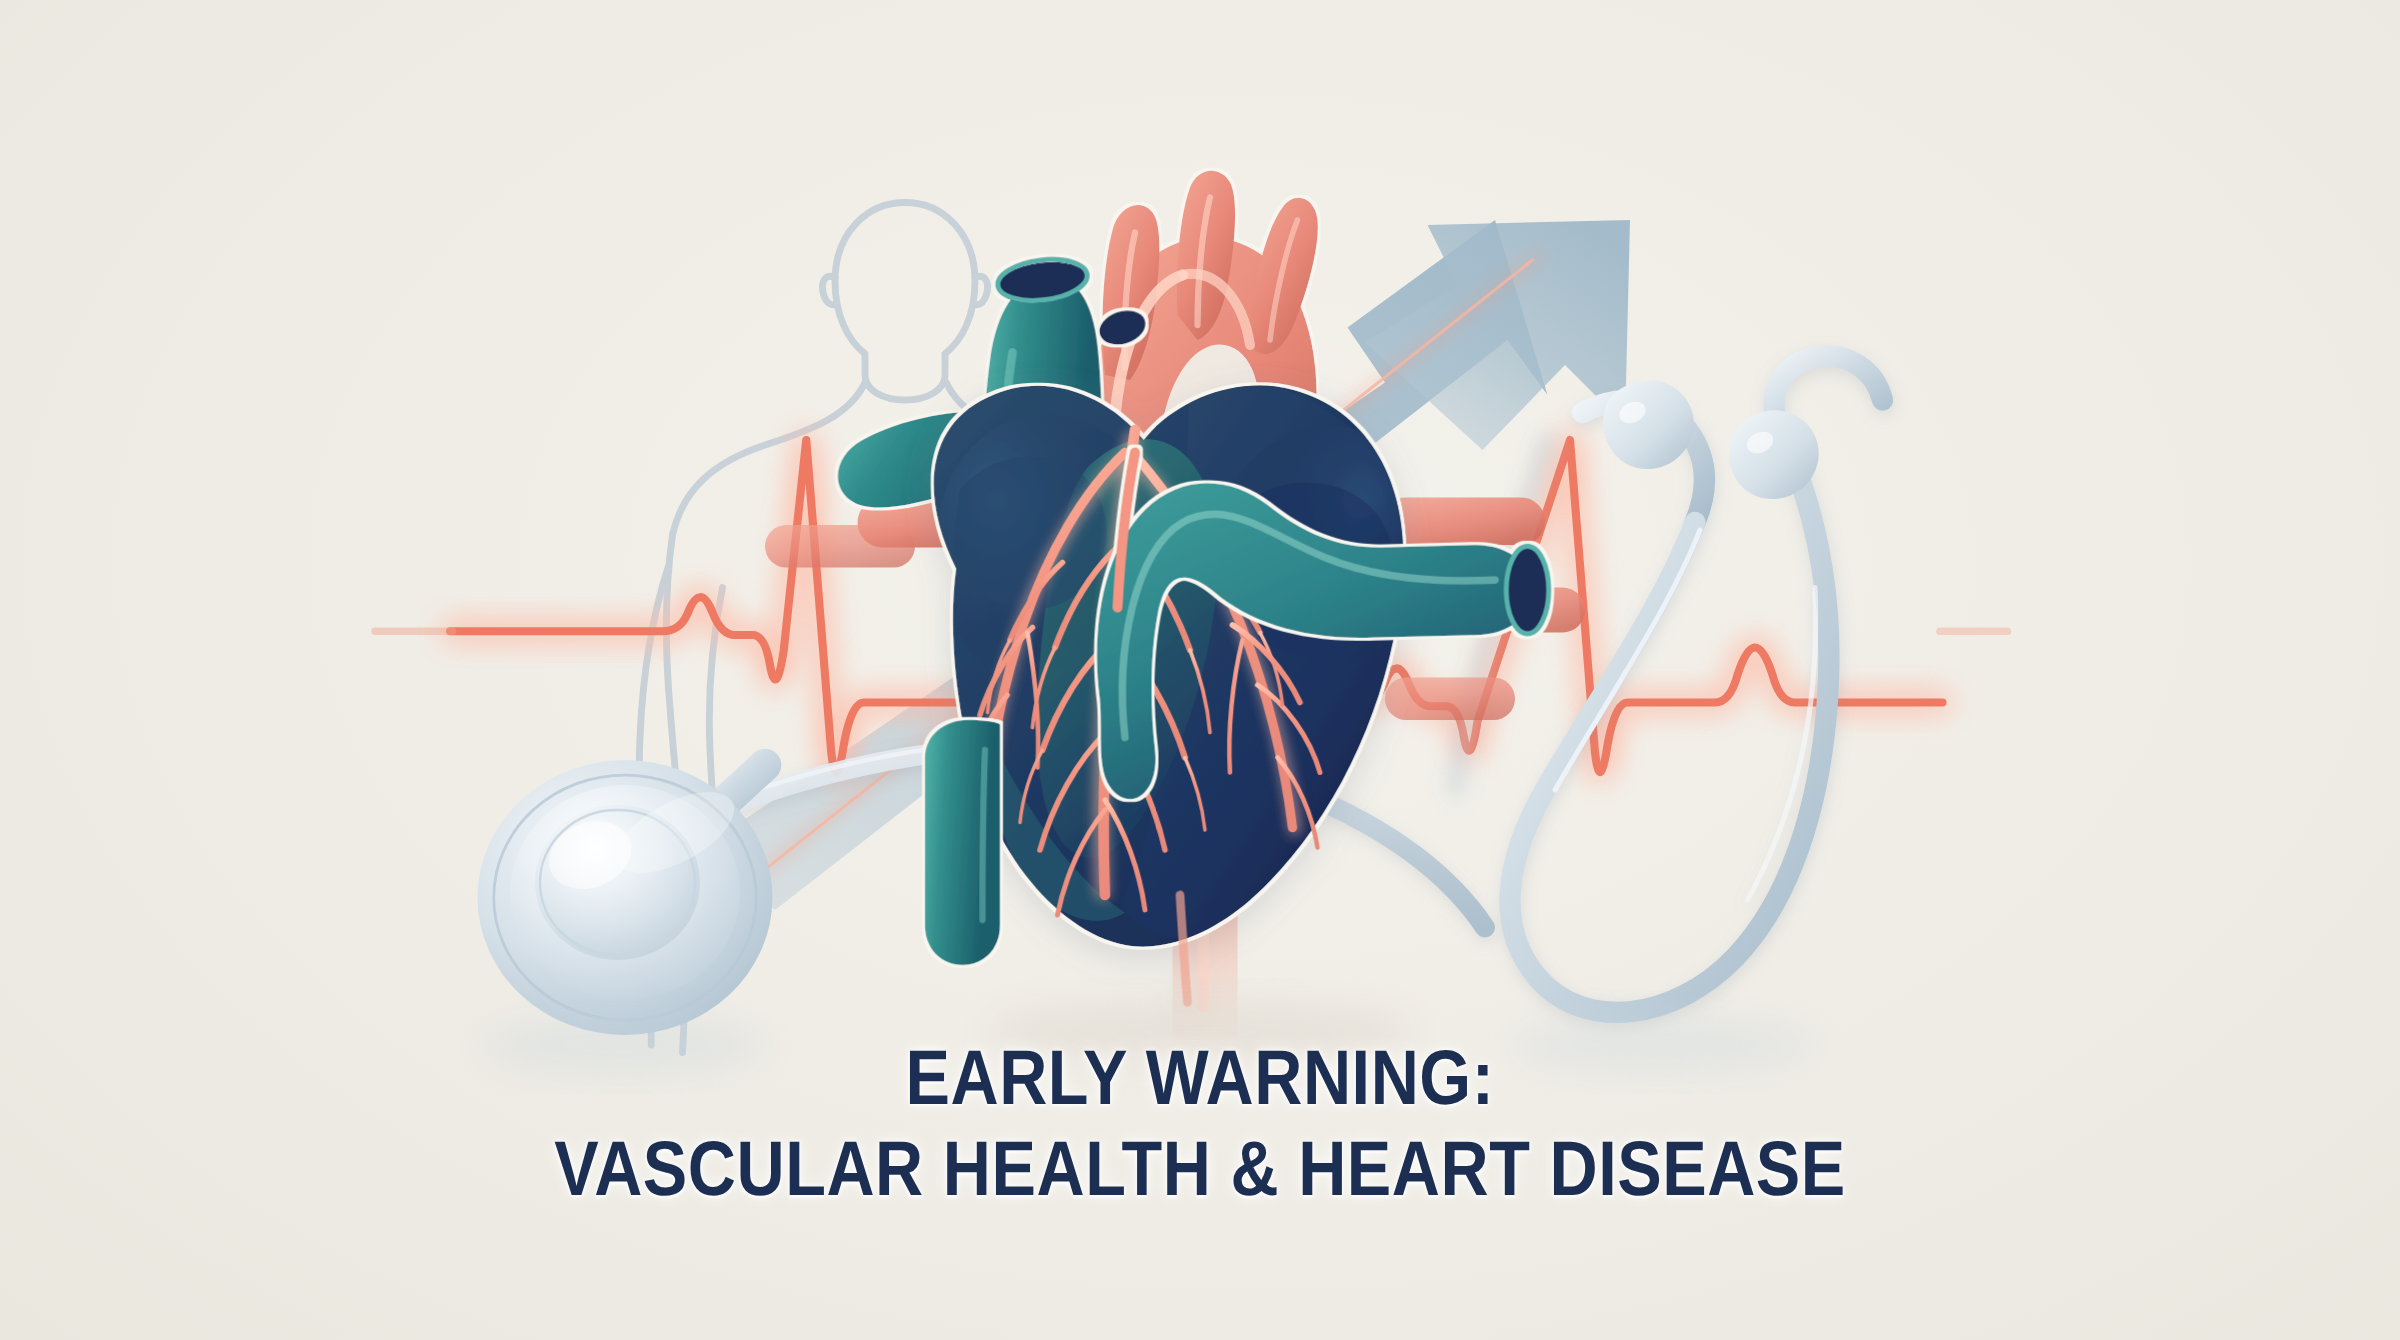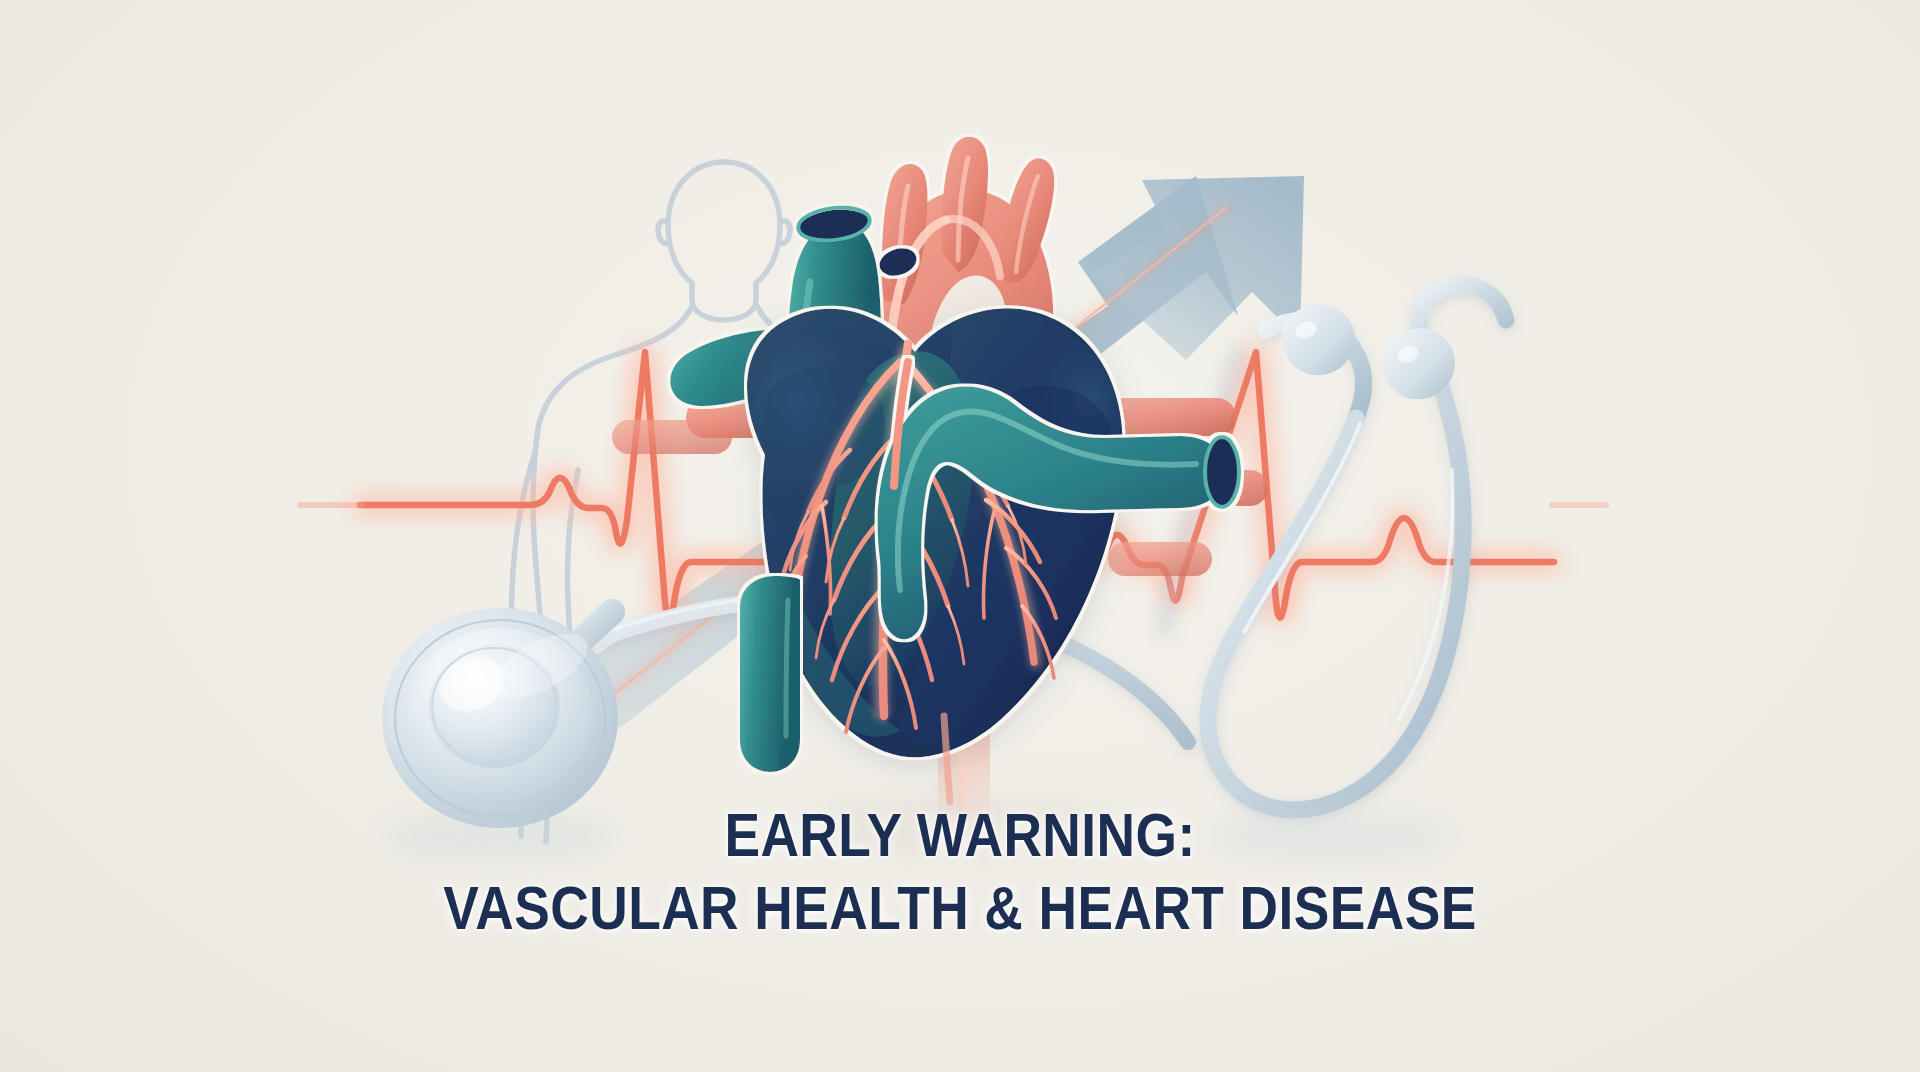--- a/index.html
+++ b/index.html
@@ -23,21 +23,21 @@
     position:absolute;
     left:0; top:0;
     width:1920px; height:1072px;
     display:block;
   }
 
   
   #title-block {
     position:absolute;
     left:0; right:0;
-    top:804px;
+    top:832px;
     text-align:center;
     z-index:40;
     pointer-events:none;
   }
   .title-line {
     display:block;
     color:#1c2f52;
     font-family:"Liberation Sans", sans-serif;
     font-weight:bold;
     text-transform:uppercase;

